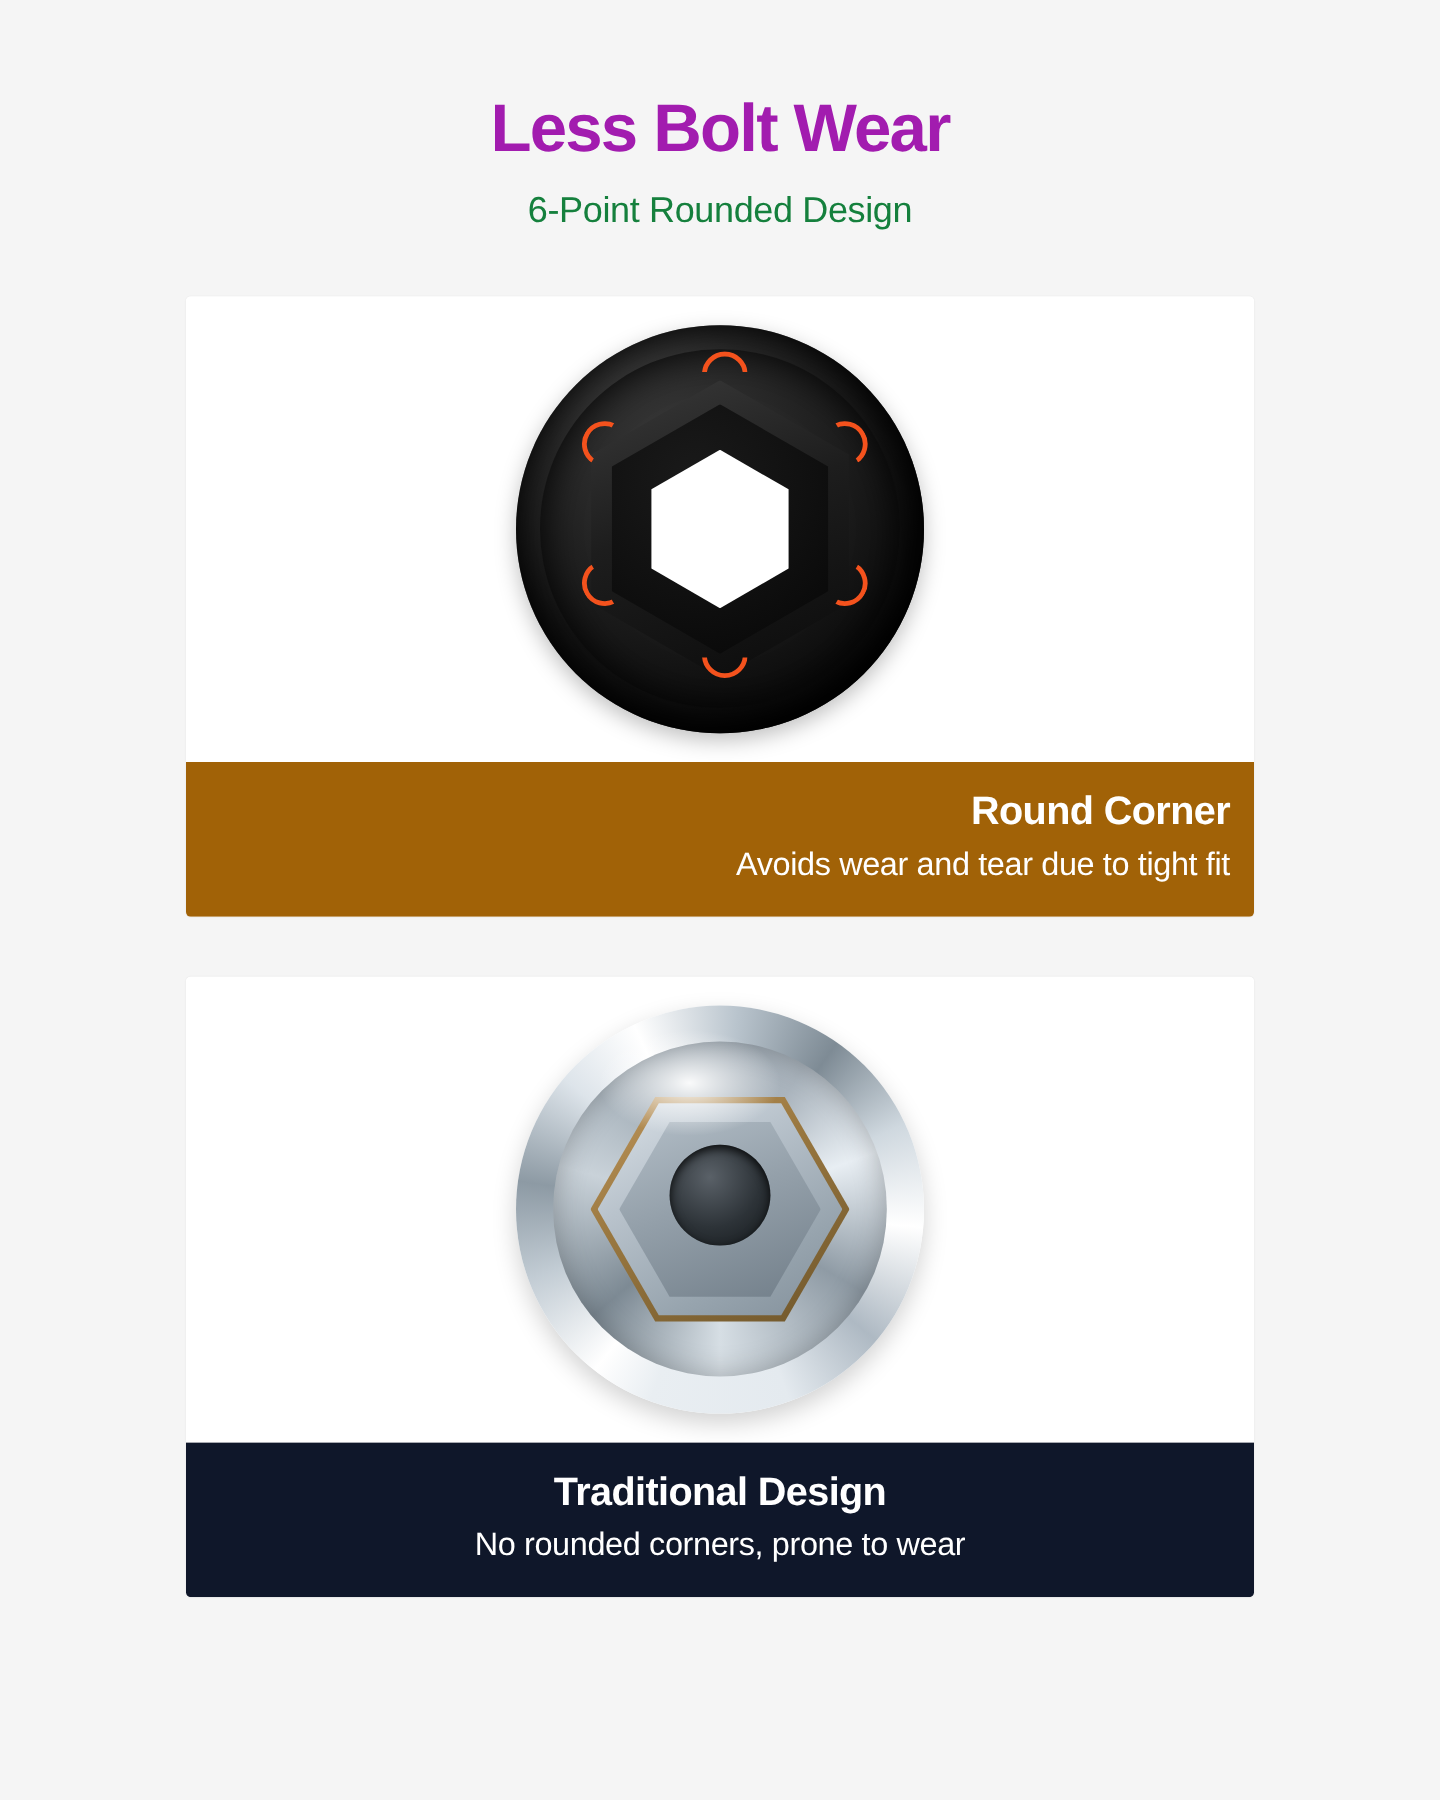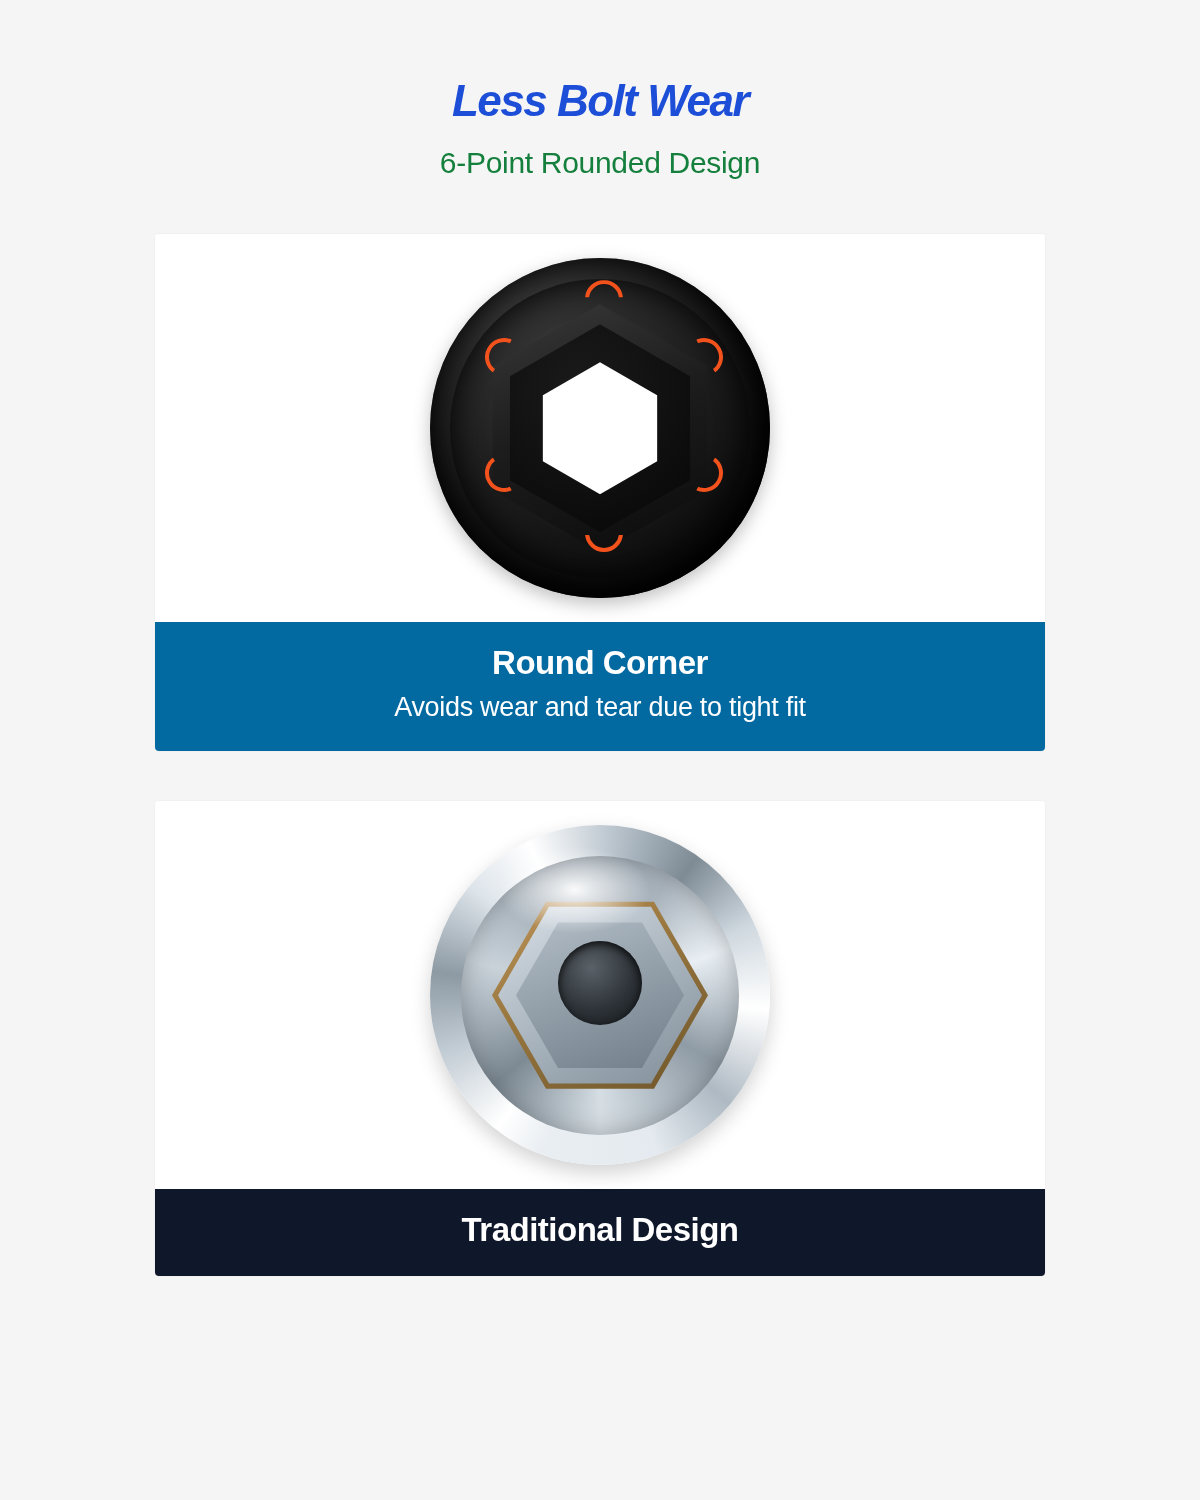--- a/index.html
+++ b/index.html
@@ -20,27 +20,26 @@
     height: 1500px;
     box-sizing: border-box;
   }
 
   
   .header {
     padding-top: 78px;
     text-align: center;
   }
   .headline {
-    font-size: 44px;
+    font-size: 56px;
     font-weight: 700;
     letter-spacing: -1.5px;
-    color: #1d4ed8;
+    color: #a21caf;
     line-height: 1.05;
     margin: 0;
-    font-style: italic;
   }
   .subhead {
     font-size: 30px;
     font-weight: 400;
     color: #15803d;
     letter-spacing: -0.3px;
     margin: 22px 0 0 0;
   }
 
   
@@ -79,21 +78,21 @@
     line-height: 1.25;
   }
   .caption-sub {
     font-size: 27px;
     font-weight: 400;
     color: #ffffff;
     letter-spacing: -0.3px;
     margin: 8px 0 0 0;
     line-height: 1.25;
   }
-  .caption-orange { background: #0369a1; }
+  .caption-orange { background: #a16207; text-align: right; }
   .caption-gray   { background: #0f172a; }
 
   
   .socket-wrap {
     position: relative;
     width: 340px;
     height: 340px;
   }
 
   
@@ -265,17 +264,18 @@
           <div class="chrome-rim"></div>
           <div class="chrome-hex-bevel"></div>
           <div class="chrome-hex"></div>
           <div class="chrome-hex-deep"></div>
           <div class="chrome-bore"></div>
           <div class="chrome-gloss"></div>
         </div>
       </div>
       <div class="card-caption caption-gray">
         <p class="caption-title">Traditional Design</p>
+        <p class="caption-sub">No rounded corners, prone to wear</p>
       </div>
     </div>
 
   </div>
 </div>
 
 </body></html>

